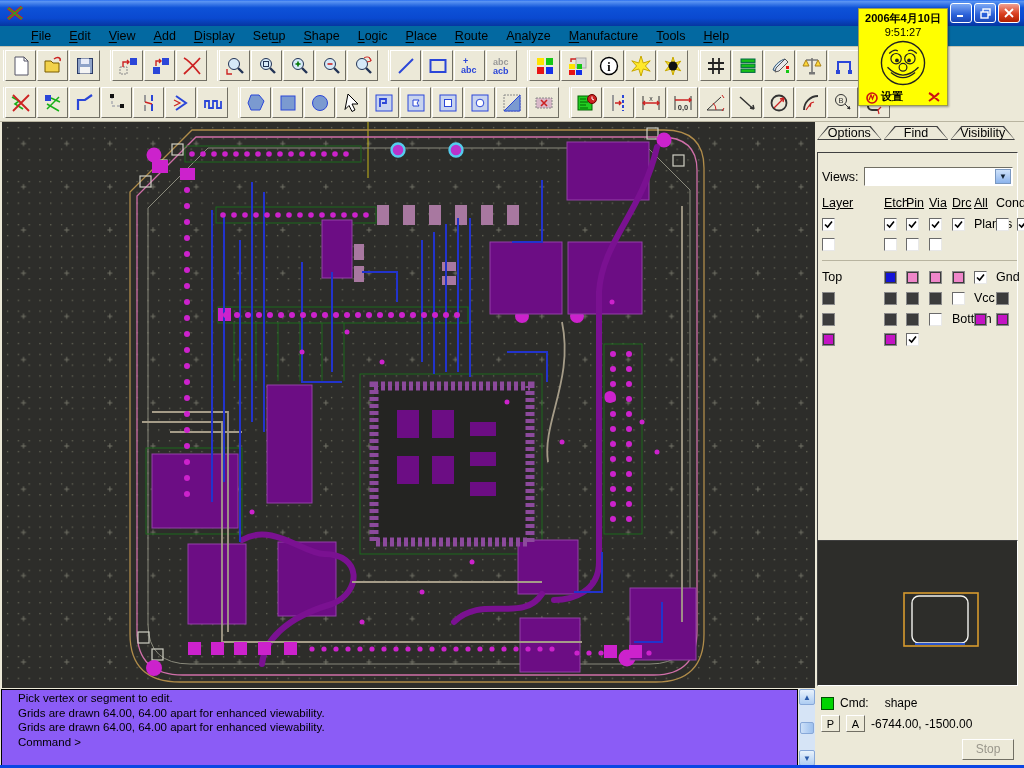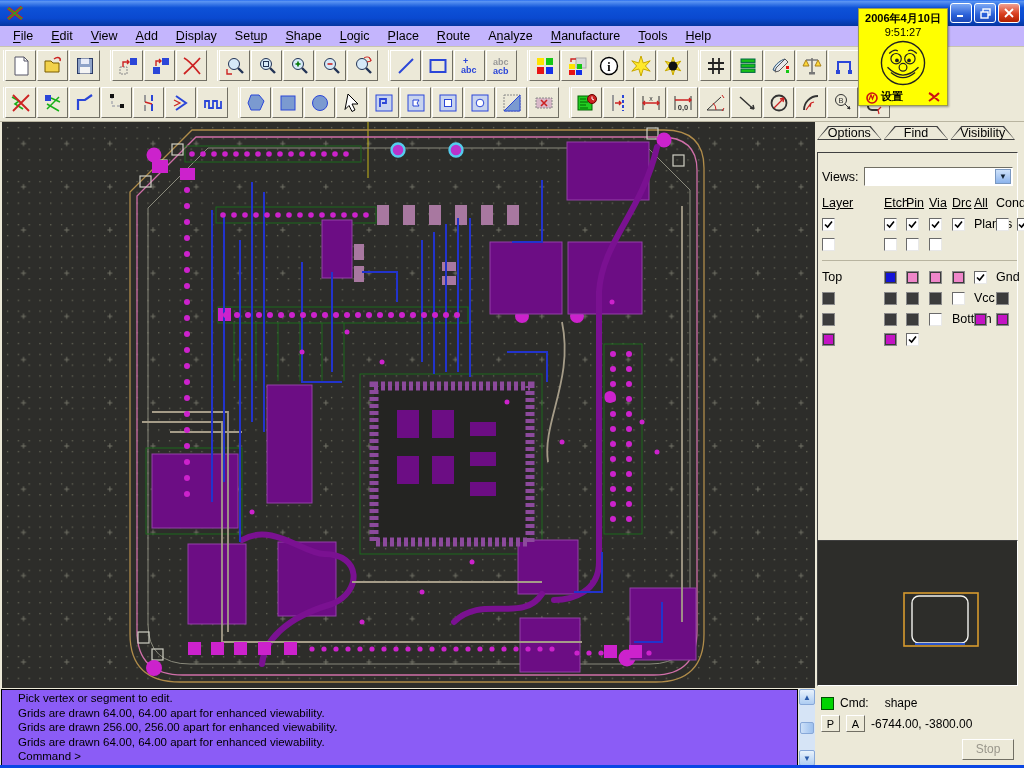--- a/index.html
+++ b/index.html
@@ -10,22 +10,22 @@
  background:linear-gradient(180deg,#2a6ff0 0%,#5a94f2 6%,#0d52d8 30%,#0a49d0 70%,#0636a0 100%);
  display:flex;align-items:center;padding:0 4px;color:#fff}
 .titlebar .logo{width:18px;height:18px;margin:0 5px 0 2px}
 .title-text{font-family:"DejaVu Sans Mono",monospace;font-weight:bold;font-size:13.5px;letter-spacing:.3px;
  text-shadow:1px 1px 1px #00205a;white-space:nowrap}
 .win-controls{position:absolute;right:4px;top:3px;display:flex;gap:2px}
 .win-btn{width:22px;height:20px;border-radius:3px;border:1px solid #fff;
  background:linear-gradient(180deg,#7da8f4,#2a60d8 60%,#1c48b8);display:flex;align-items:center;justify-content:center}
 .win-btn.close{background:linear-gradient(180deg,#f0a090,#da3f1f 55%,#b02000)}
 
-.menubar{position:absolute;left:0;top:26px;width:1024px;height:21px;background:#c4b5fd;
- border-bottom:1px solid #c8c4b0;display:flex;align-items:center;padding-left:4px;font-size:12.5px}
+.menubar{position:absolute;left:0;top:26px;width:1024px;height:21px;background:#0369a1;
+ border-bottom:1px solid #c8c4b0;display:flex;align-items:center;padding-left:22px;font-size:12.5px}
 .menu-item{padding:2px 9px;white-space:nowrap;cursor:default}
 .menu-item u{text-underline-offset:2px}
 
 .toolbar{position:absolute;left:0;width:1024px;display:flex;align-items:center;padding-left:3px;background:#ece9d8}
 #toolbar1{top:47px;height:37px}
 #toolbar2{top:84px;height:38px;border-bottom:1px solid #b8b4a0}
 .tgroup{display:flex;margin-right:9px;border-left:1px solid #fff;padding-left:1px}
 .tbtn{width:31px;height:31px;background:#ece9d8;border:1px solid;border-color:#fff #716f64 #716f64 #fff;
  display:flex;align-items:center;justify-content:center;margin-right:1px}
 .tbtn svg{display:block}
@@ -990,30 +990,29 @@
 
   <div id="cmdpanel">
     <div class="cmdrow">
       <div class="cmd-ind"></div>
       <span>Cmd:</span>
       <span style="margin-left:10px">shape</span>
     </div>
     <div class="cmdrow" style="margin-top:5px">
       <div class="mini-btn">P</div>
       <div class="mini-btn">A</div>
-      <span>-6744.00, -3800.00</span>
+      <span>-6744.00, -1500.00</span>
     </div>
     <div class="stop-btn">Stop</div>
   </div>
 </div>
 
 <div id="console">
   <div>Pick vertex or segment to edit.</div>
   <div>Grids are drawn 64.00, 64.00 apart for enhanced viewability.</div>
-  <div>Grids are drawn 256.00, 256.00 apart for enhanced viewability.</div>
   <div>Grids are drawn 64.00, 64.00 apart for enhanced viewability.</div>
   <div>Command &gt;</div>
 </div>
 <div id="vscroll">
   <div class="scr-btn">
       <span>▲</span>
     </div>
   <div class="scr-thumb"></div>
   <div class="scr-btn" style="margin-top:-18px">
       <span>▼</span>

